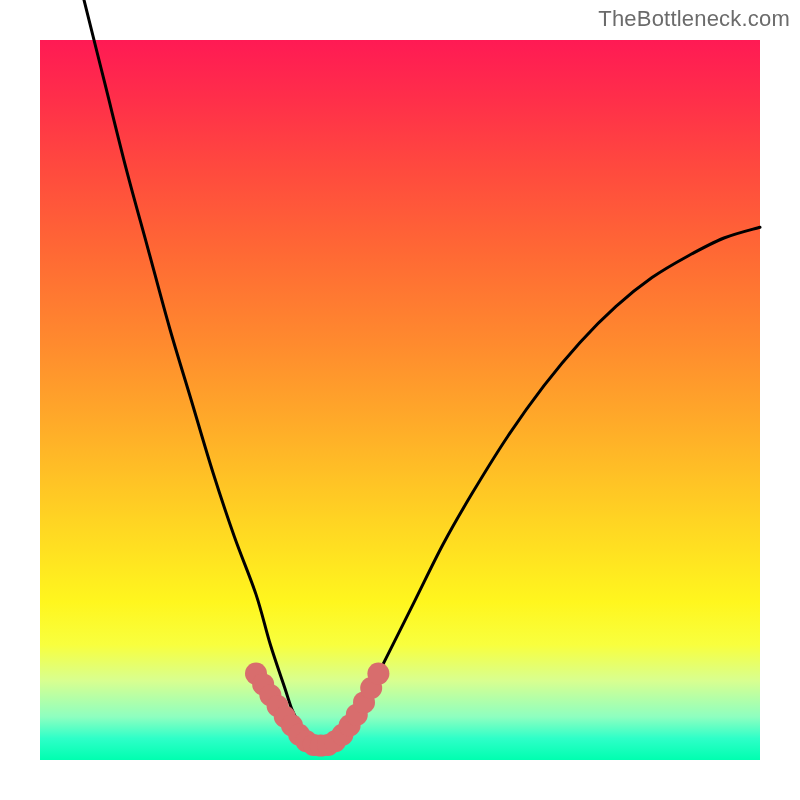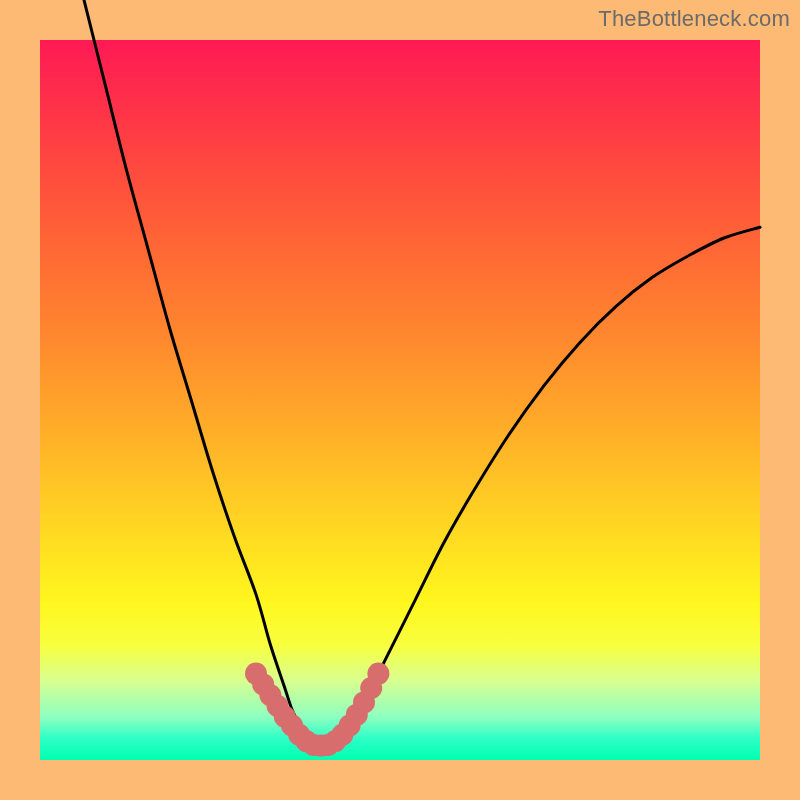--- a/index.html
+++ b/index.html
@@ -10,21 +10,21 @@
     overflow: hidden;
     background: #000;
     font-family: Arial, Helvetica, sans-serif;
   }
   .frame {
     position: absolute;
     left: 0;
     top: 0;
     width: 800px;
     height: 800px;
-    background: #fdba74;
+    background: #ffffff;
   }
   .plot {
     position: absolute;
     left: 40px;
     top: 40px;
     width: 720px;
     height: 720px;
     background: linear-gradient(to bottom,
       #ff1a54 0%,
       #ff2e4a 8%,

